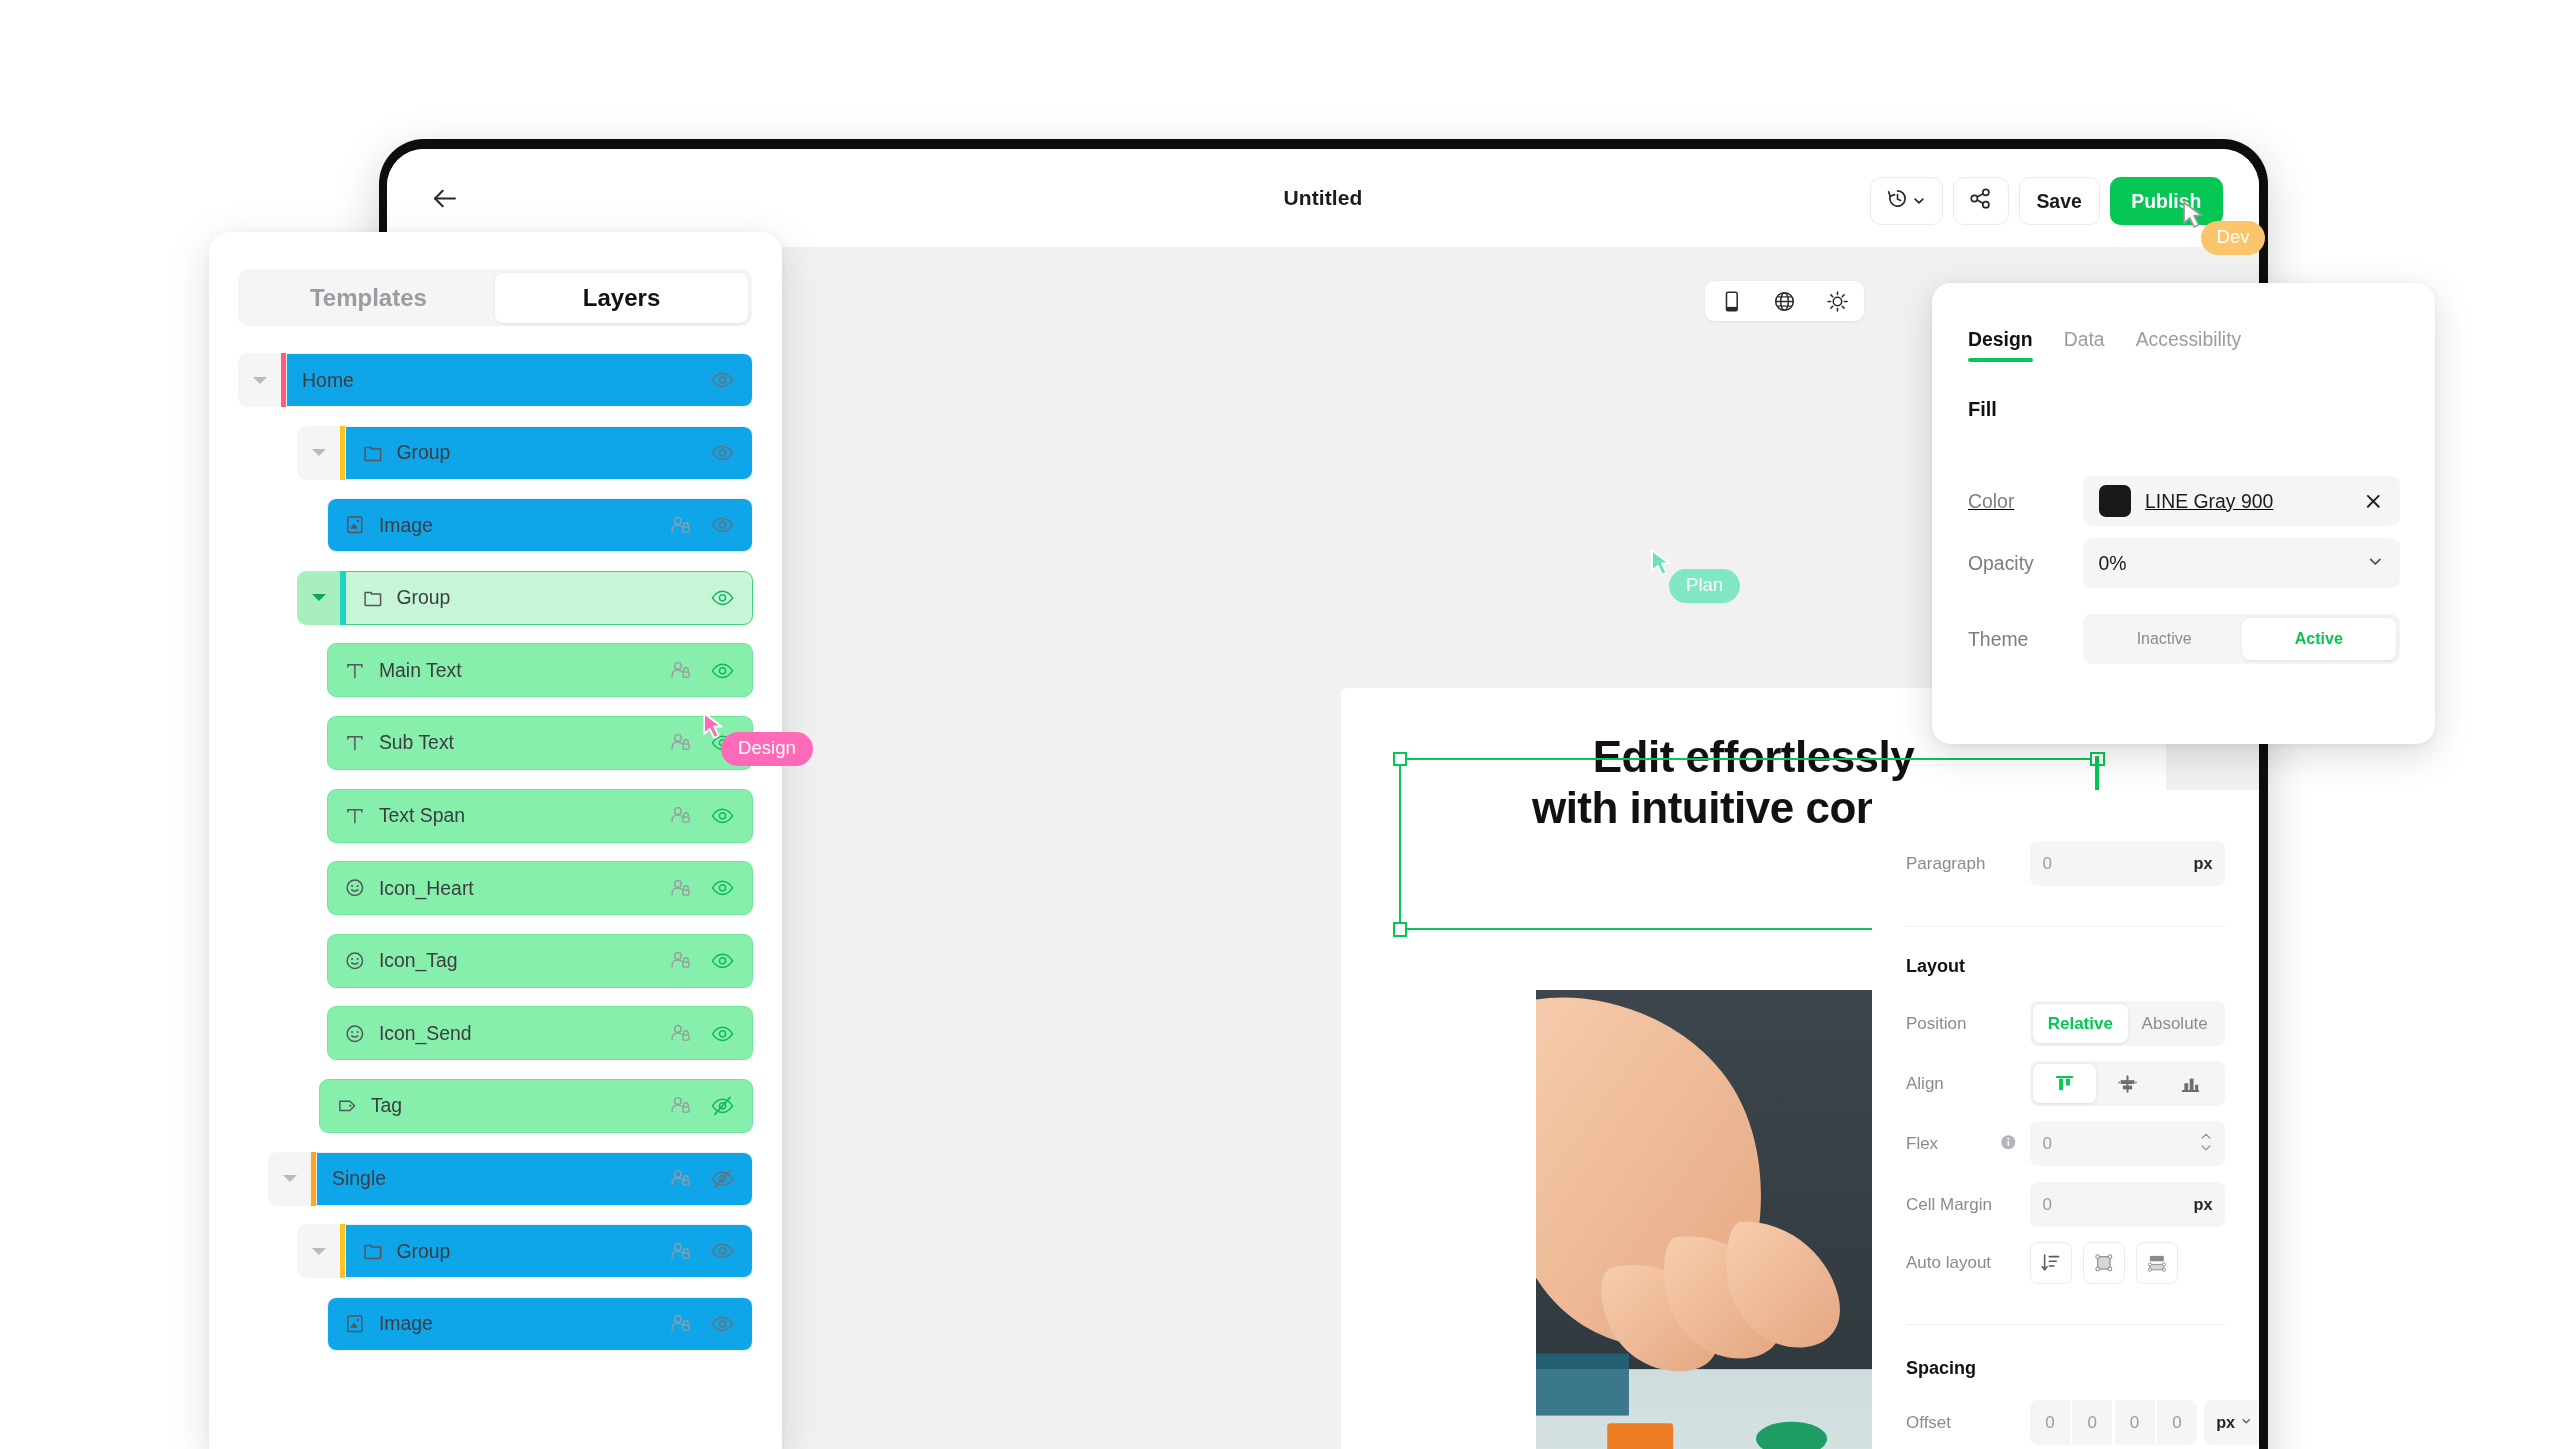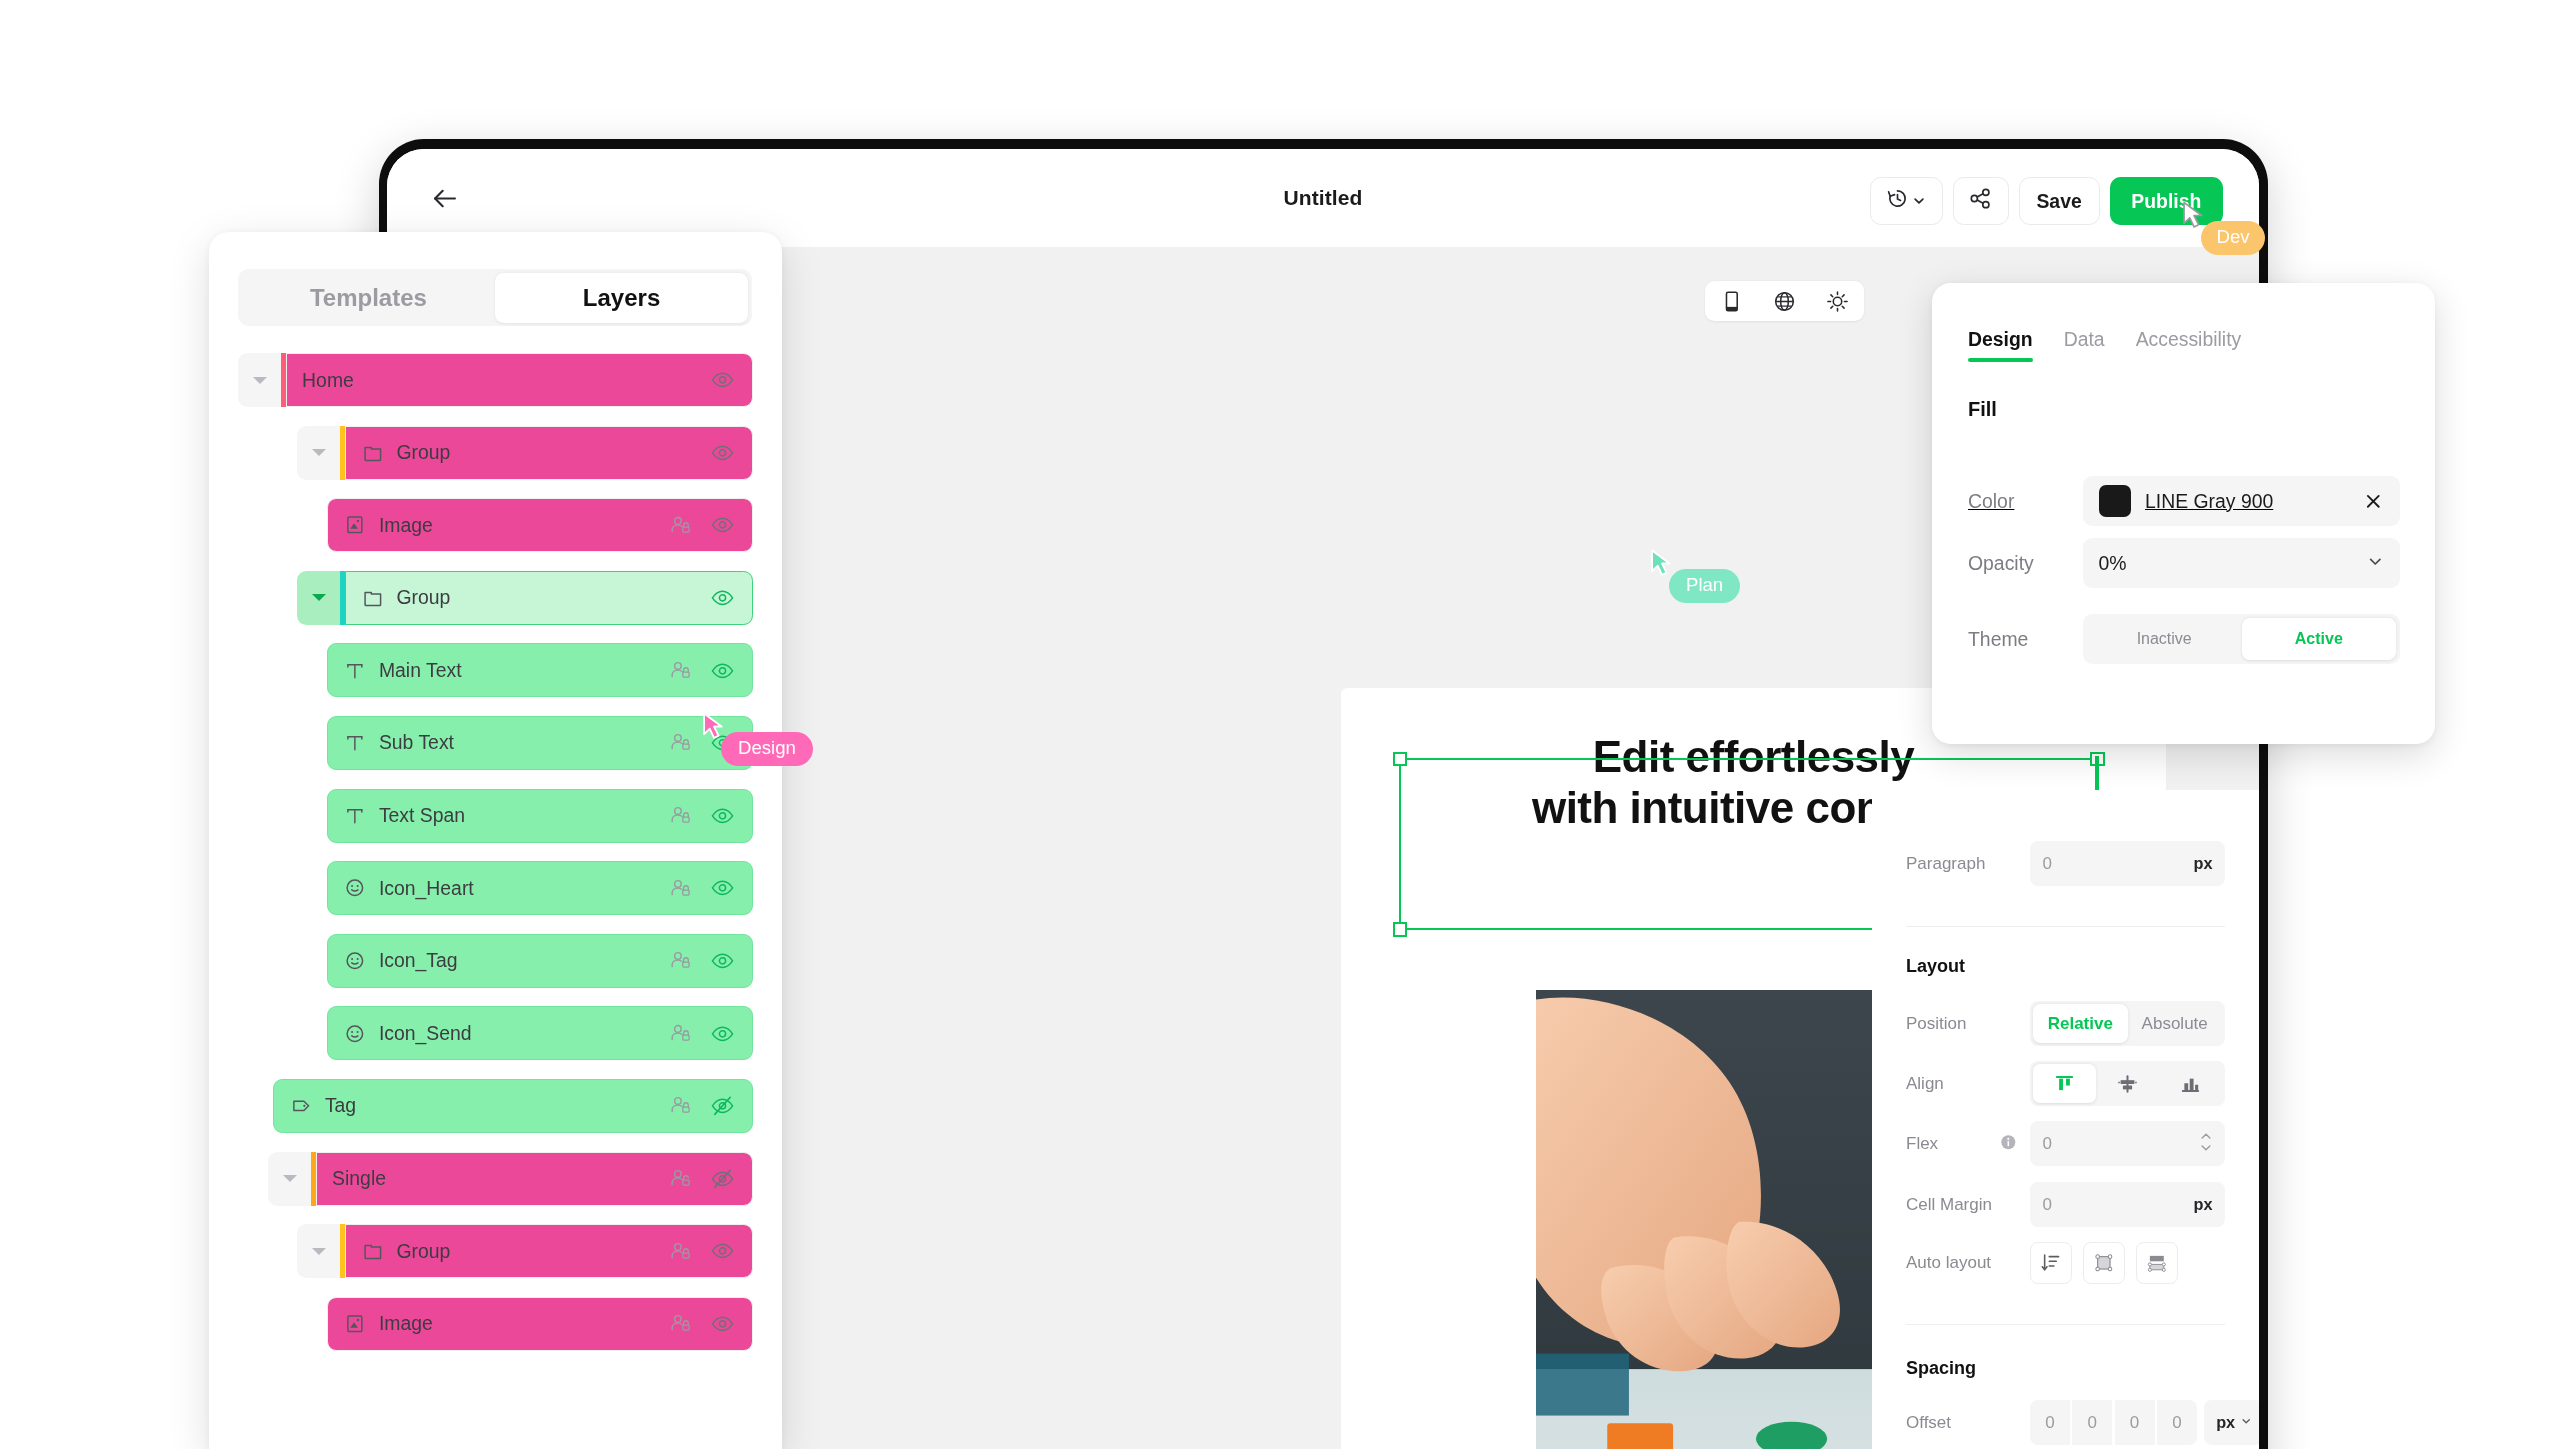--- a/index.html
+++ b/index.html
@@ -177,21 +177,21 @@
   }
   .lr-caret-box {
     width: 43px; background: #f5f5f6;
     border-radius: 9.3px 0 0 9.3px;
     display: flex; align-items: center; justify-content: center;
     flex-shrink: 0; cursor: pointer;
   }
   .lr-caret { width: 0; height: 0; border-left: 7px solid transparent; border-right: 7px solid transparent; border-top: 7.7px solid #b9b9bf; }
   .lr-accent { width: 4.6px; flex-shrink: 0; }
   .lr-body {
-    flex: 1; background: #ec4899; border: 1.2px solid #f0f0f1;
+    flex: 1; background: #0ea5e9; border: 1.2px solid #f0f0f1;
     border-radius: 0 9.3px 9.3px 0;
     display: flex; align-items: center; padding: 0 17px 0 15.5px; gap: 12.4px;
     cursor: pointer; min-width: 0;
   }
   .lr-body.no-caret { border-radius: 9.3px; border: 1.2px solid #f0f0f1; }
   .lr-type-icon { width: 23px; height: 23px; flex-shrink: 0; display: flex; align-items: center; justify-content: center; }
   .lr-label { flex: 1; font-size: 19.4px; color: #3c3c41; white-space: nowrap; overflow: hidden; }
   .lr-actions { display: flex; align-items: center; gap: 15.5px; flex-shrink: 0; }
   .lr-act { width: 25px; height: 25px; display: flex; align-items: center; justify-content: center; cursor: pointer; }
 
@@ -702,21 +702,21 @@
             </span>
             <span class="lr-act">
               <svg width="26" height="21.7" viewBox="0 0 32 28">
                 <path d="M3 14 C7 8 11.5 5.5 16 5.5 C20.5 5.5 25 8 29 14 C25 20 20.5 22.5 16 22.5 C11.5 22.5 7 20 3 14 Z" fill="none" stroke="#0bb85c" stroke-width="1.9"></path>
                 <circle cx="16" cy="14" r="4" fill="none" stroke="#0bb85c" stroke-width="1.9"></circle>
               </svg>
             </span>
           </span>
         </div>
       </div>
-      <div class="layer-row sel-light" style="margin-left: 64px; margin-right: 29px;">
+      <div class="layer-row sel-light" style="margin-left: 110px; margin-right: 29px;">
         <div class="lr-body no-caret">
           <span class="lr-type-icon">
             <svg width="21.7" height="21.7" viewBox="0 0 28 28">
               <path d="M5 8 h13 l6 6 l-6 6 H5 Z" fill="none" stroke="#55555c" stroke-width="1.9" stroke-linejoin="round"></path>
               <circle cx="18.5" cy="14" r="1.5" fill="#55555c"></circle>
             </svg>
           </span>
           <span class="lr-label">Tag</span>
           <span class="lr-actions">
             <span class="lr-act">

